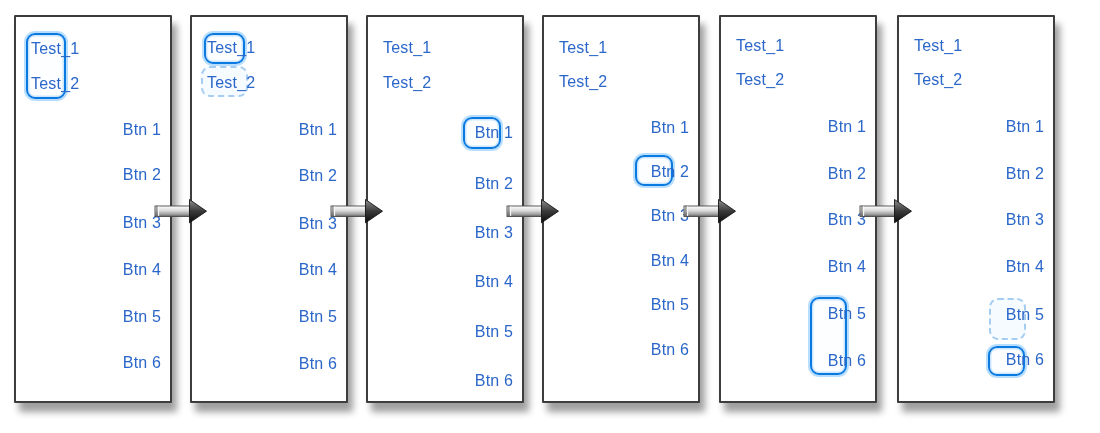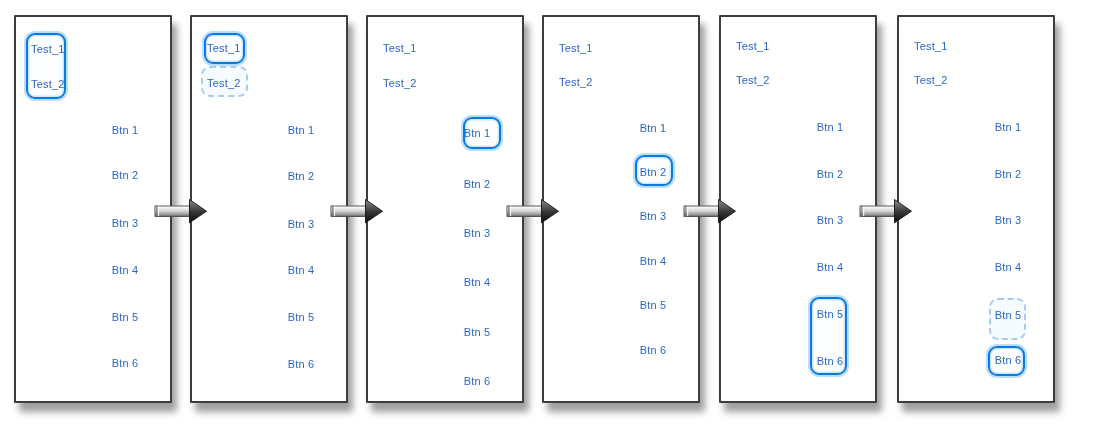--- a/index.html
+++ b/index.html
@@ -13,25 +13,25 @@
     background:#ffffff;border:2px solid #3d3d3d;border-radius:1px;
     box-shadow:5px 9px 7px rgba(0,0,0,.38);
   }
   .panel:nth-of-type(1){left:14px;}
   .panel:nth-of-type(2){left:190px;}
   .panel:nth-of-type(3){left:366px;}
   .panel:nth-of-type(4){left:542px;}
   .panel:nth-of-type(5){left:719px;}
   .panel:nth-of-type(6){left:897px;}
   .label{
-    position:absolute;color:var(--label-blue,#2b67c9);font-size:11px;
+    position:absolute;color:var(--label-blue,#2b67c9);font-size:16px;
     white-space:nowrap;transform:translateY(-50%);letter-spacing:.2px;line-height:1;text-align:right;
   }
   .text-label{left:15px;}
-  .btn-label{left:109px;transform:translate(-50%,-50%);}
+  .btn-label{left:126px;transform:translate(-50%,-50%);}
   .ring{position:absolute;border-radius:9px;box-sizing:border-box;pointer-events:none;}
   .ring-solid{
     border:2px solid var(--focus-blue,#0a79e0);
     box-shadow:0 0 0 2px rgba(125,195,255,.55), inset 0 0 0 1.5px rgba(150,205,255,.45);
     background:rgba(250,253,255,.6);
   }
   .ring-dashed{
     border:2px dashed var(--pending-blue,#a4cdf1);
     background:rgba(238,247,255,.5);
   }

